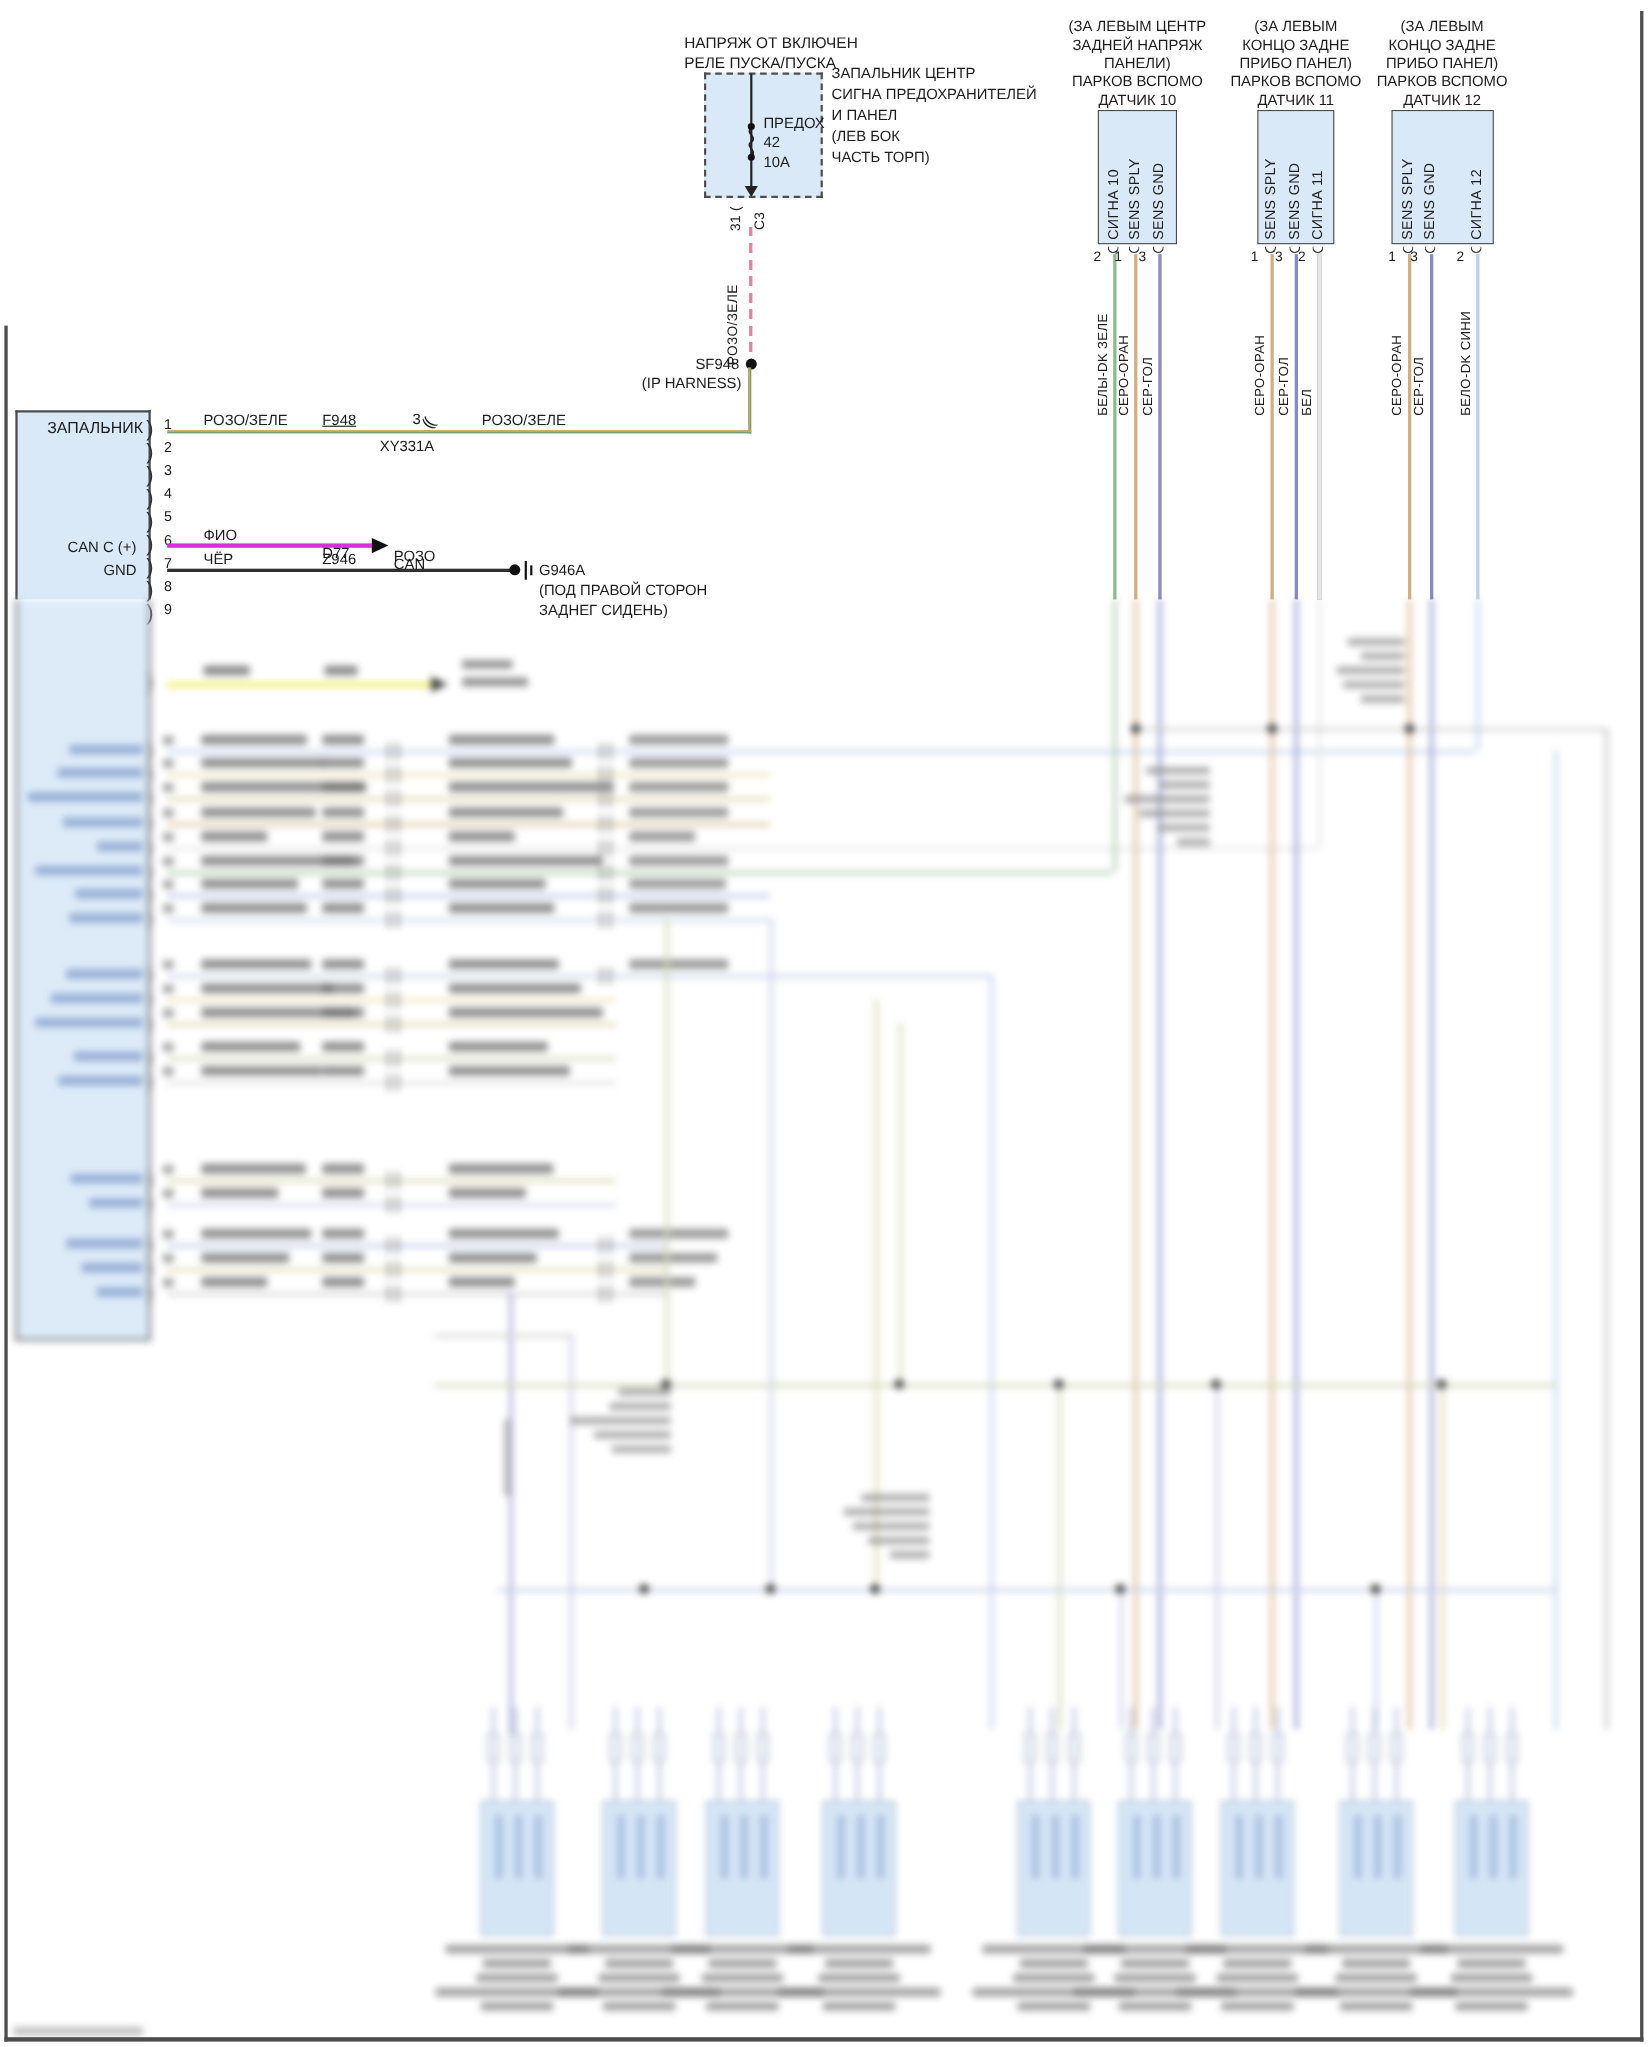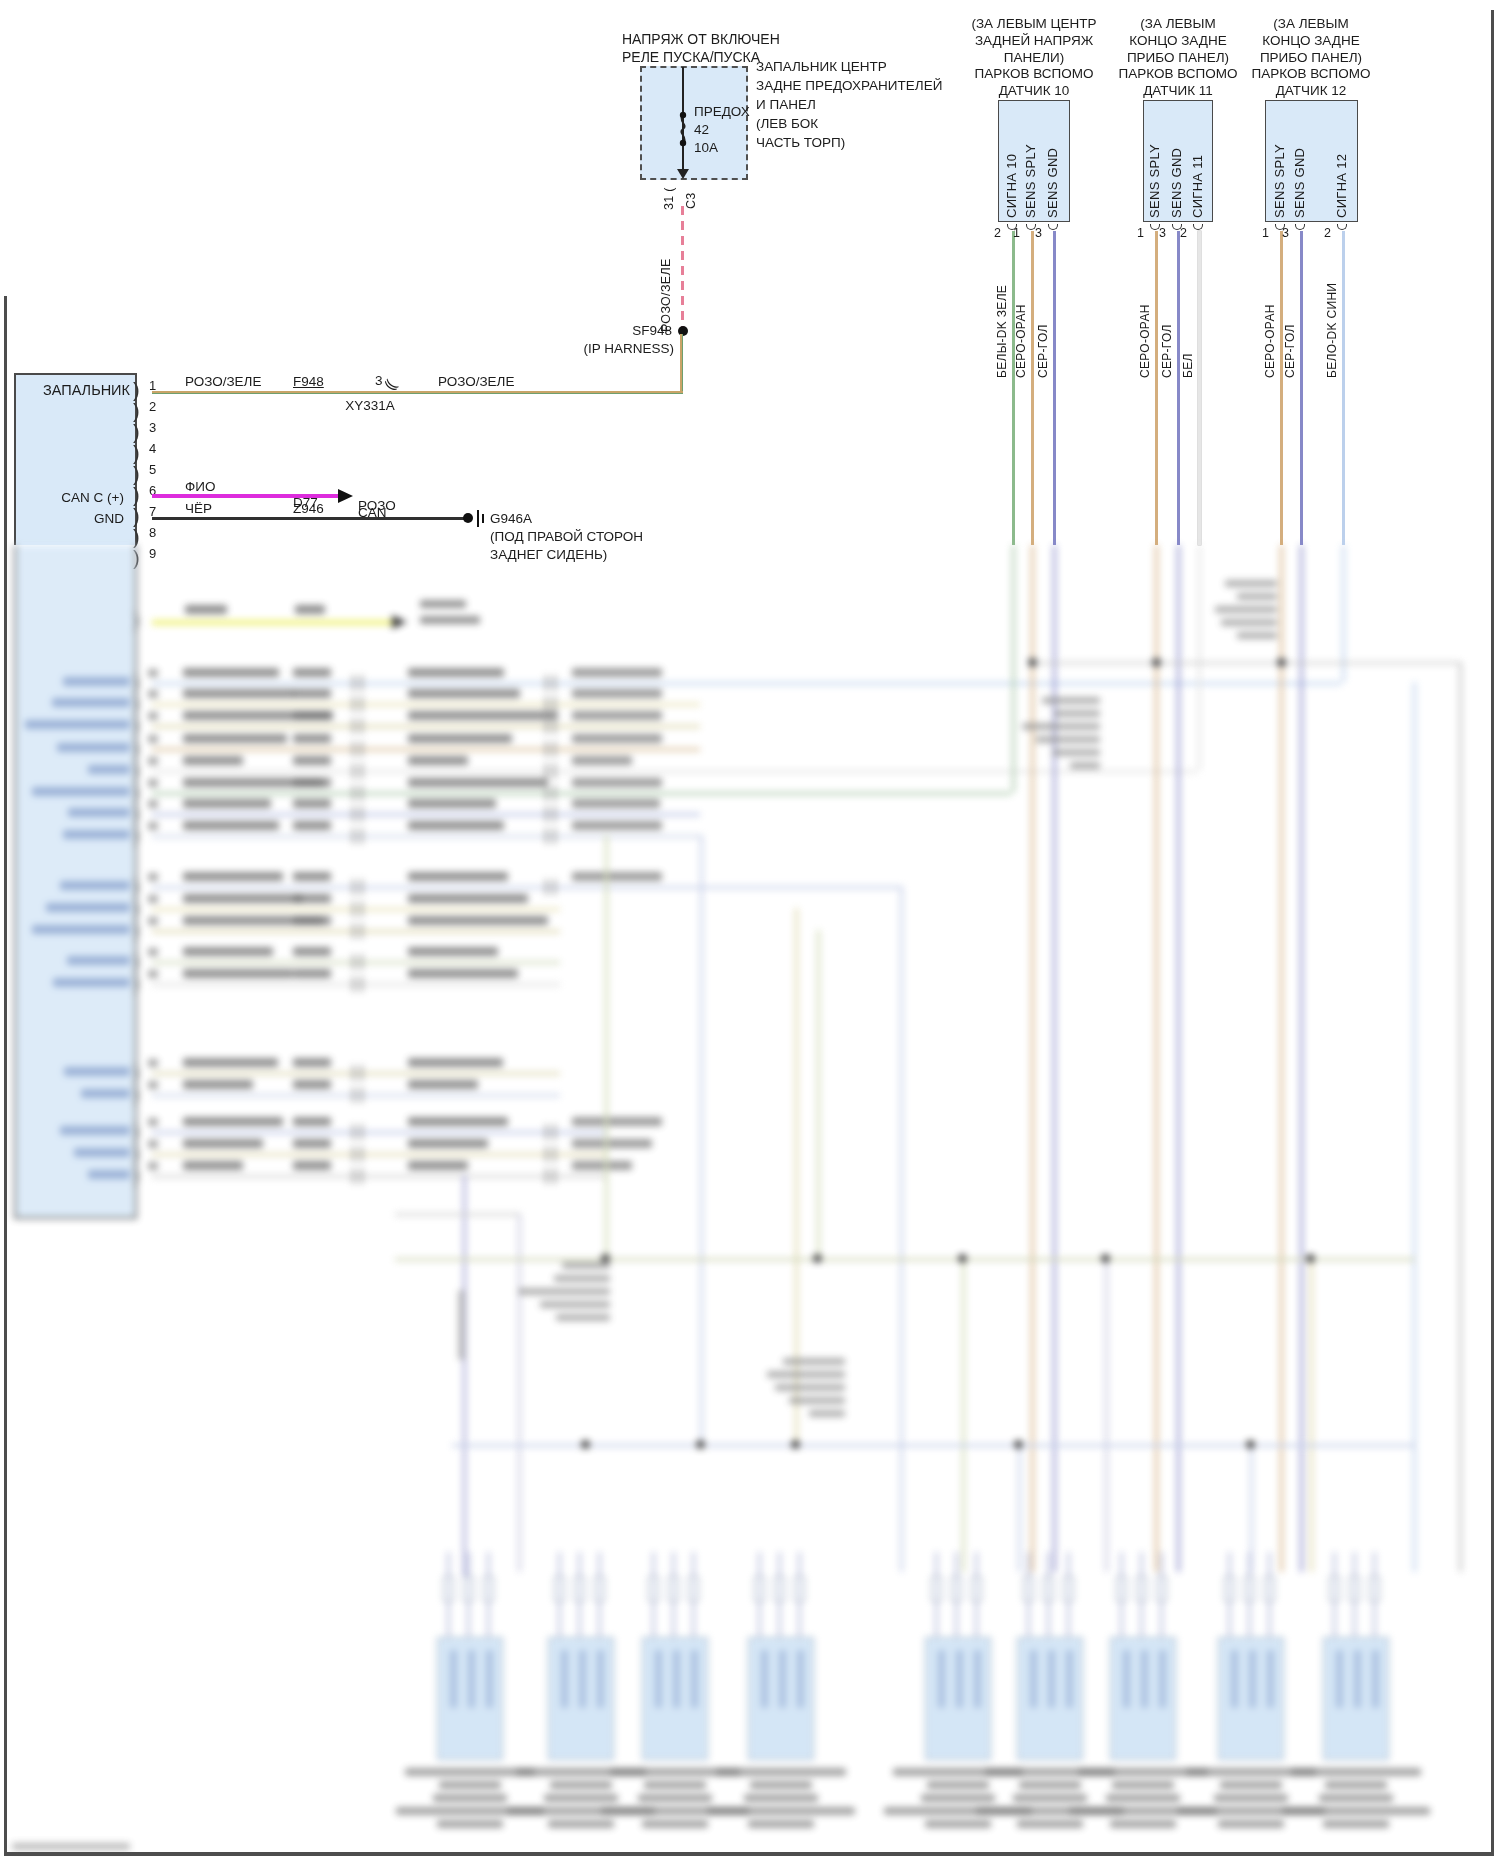--- a/index.html
+++ b/index.html
@@ -35,21 +35,21 @@
   <svg width="16" height="36" viewBox="0 0 16 36" style="position:absolute;left:675px;top:112px;">
     <path d="M8 3 C 2 9, 14 13, 8 17 C 2 21, 14 25, 8 31" stroke="#222" fill="none" stroke-width="1.8"></path>
     <circle cx="8" cy="3" r="3.2" fill="#111"></circle>
       <circle cx="8" cy="31" r="3.2" fill="#111"></circle>
   </svg>
   <div class="t" style="left:694px;top:103px;">ПРЕДОХ</div>
   <div class="t" style="left:694px;top:121px;">42</div>
   <div class="t" style="left:694px;top:139px;">10А</div>
 
   <div class="t" style="left:756px;top:58px;">ЗАПАЛЬНИК ЦЕНТР</div>
-  <div class="t" style="left:756px;top:77px;">ЗАДНЕ ПРЕДОХРАНИТЕЛЕЙ</div>
+  <div class="t" style="left:756px;top:77px;">СИГНА ПРЕДОХРАНИТЕЛЕЙ</div>
   <div class="t" style="left:756px;top:96px;">И ПАНЕЛ</div>
   <div class="t" style="left:756px;top:115px;">(ЛЕВ БОК</div>
   <div class="t" style="left:756px;top:134px;text-align:center;">ЧАСТЬ ТОРП)</div>
 
   <div class="vt" style="left:662px;top:182px;height:28px;">31 (</div>
   <div class="vt" style="left:684px;top:185px;height:24px;">C3</div>
 
   <div style="position:absolute;left:681px;top:206px;width:3px;height:122px;background:repeating-linear-gradient(to bottom,#e77f98 0 9px,transparent 9px 15px);"></div>
   <div class="vt" style="left:659px;top:226px;height:106px;">РОЗО/ЗЕЛЕ</div>
 

